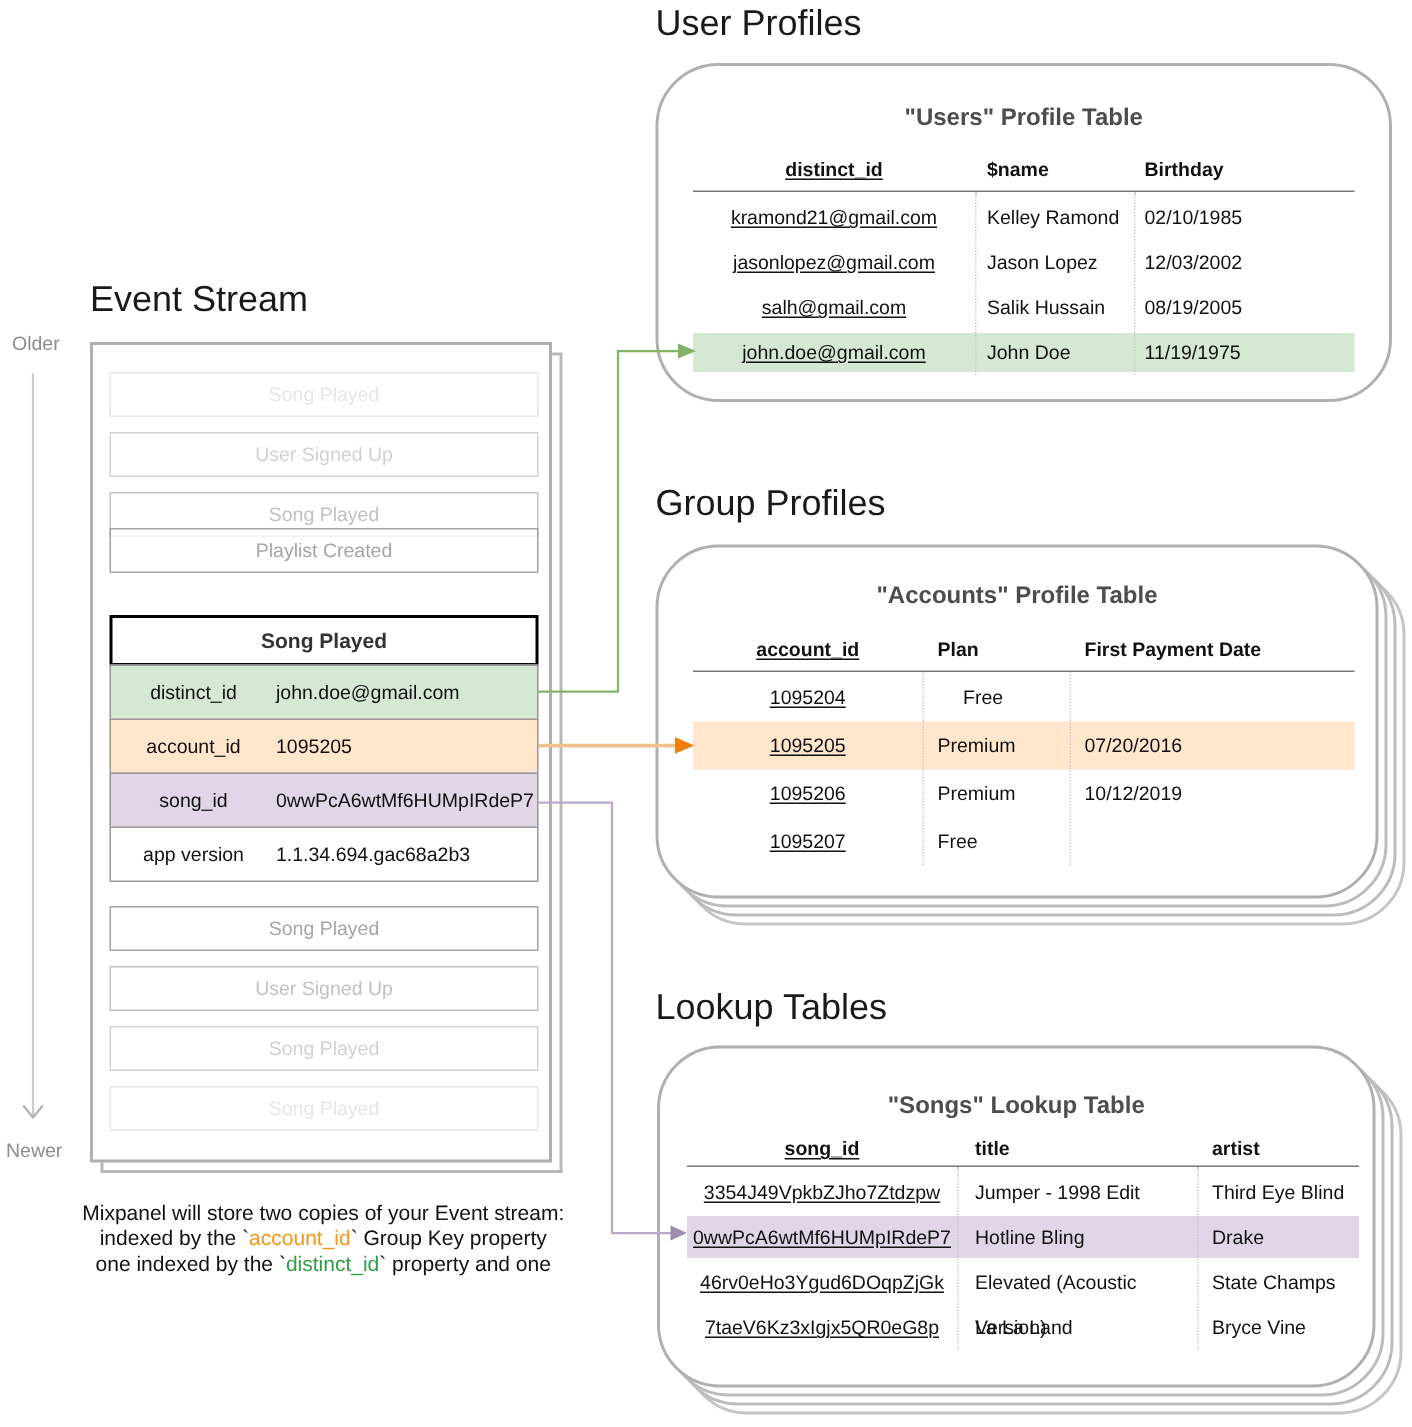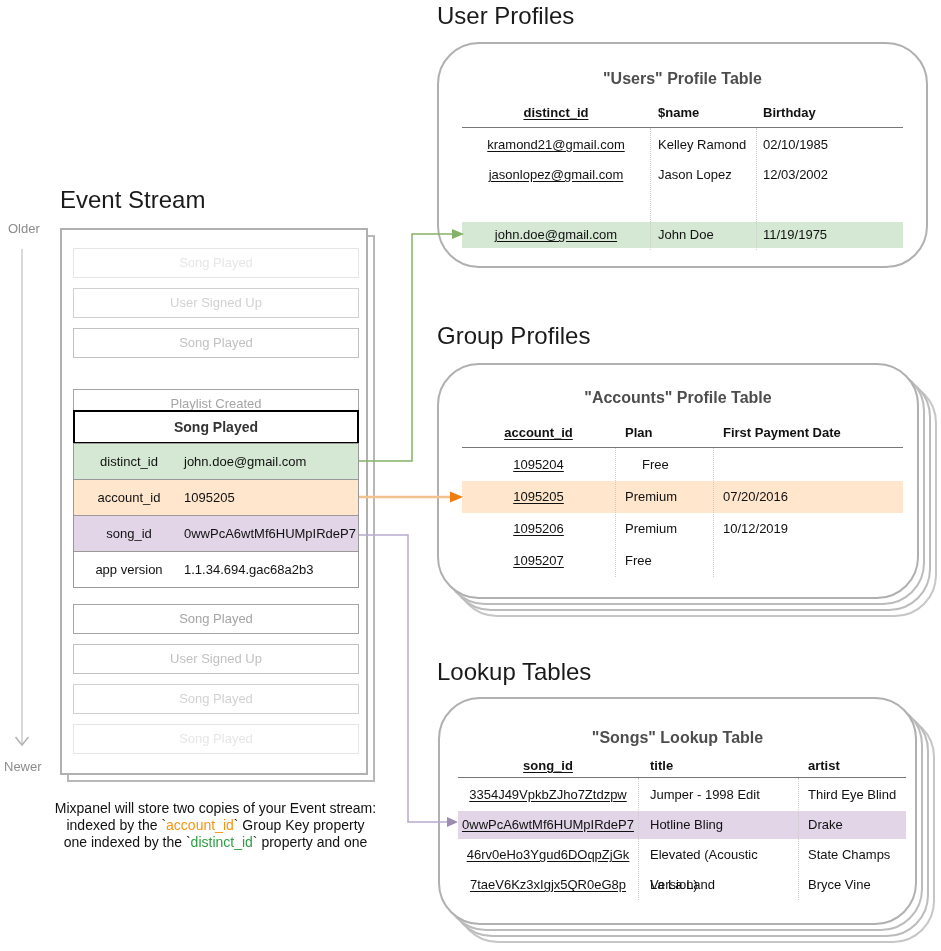--- a/index.html
+++ b/index.html
@@ -72,21 +72,21 @@
 
   <div class="axis-label" style="left:8px; top:221px;">Older</div>
   <div class="axis-label" style="left:4px; top:759px;">Newer</div>
 
   <div class="stream-layer"></div>
   <div class="stream-box"></div>
 
   <div class="ebox" style="top:248px; opacity:.22;">Song Played</div>
   <div class="ebox" style="top:288px; opacity:.40;">User Signed Up</div>
   <div class="ebox" style="top:328px; opacity:.55;">Song Played</div>
-  <div class="ebox" style="top:352px; opacity:.80;margin-top:37px;">Playlist Created</div>
+  <div class="ebox" style="top:352px; opacity:.80;">Playlist Created</div>
 
   <div class="eheader">Song Played</div>
   <div class="erow bg-green" style="top:443px;">
     <span class="ekey">distinct_id</span>
     <span class="eval">john.doe@gmail.com</span>
   </div>
   <div class="erow bg-orange" style="top:479px;">
     <span class="ekey">account_id</span>
     <span class="eval">1095205</span>
   </div>
@@ -122,20 +122,25 @@
   <div class="tline" style="left:462px; top:127px; width:441px;"></div>
   <div class="trow users" style="top:130px;">
     <span class="c1 id">kramond21@gmail.com</span>
     <span class="c2">Kelley Ramond</span>
     <span class="c3">02/10/1985</span>
   </div>
   <div class="trow users" style="top:160px;">
     <span class="c1 id">jasonlopez@gmail.com</span>
     <span class="c2">Jason Lopez</span>
     <span class="c3">12/03/2002</span>
+  </div>
+  <div class="trow users" style="top:190px;">
+    <span class="c1 id">salh@gmail.com</span>
+    <span class="c2">Salik Hussain</span>
+    <span class="c3">08/19/2005</span>
   </div>
   <div class="trow users hl" style="top:220px;">
     <span class="c1 id">john.doe@gmail.com</span>
     <span class="c2">John Doe</span>
     <span class="c3">11/19/1975</span>
   </div>
   <div class="vsep" style="left:650px; top:128px; height:122px;"></div>
   <div class="vsep" style="left:756px; top:128px; height:122px;"></div>
 
   <div class="section-title" style="left:437px; top:322px; width:488px;">Group Profiles</div>

